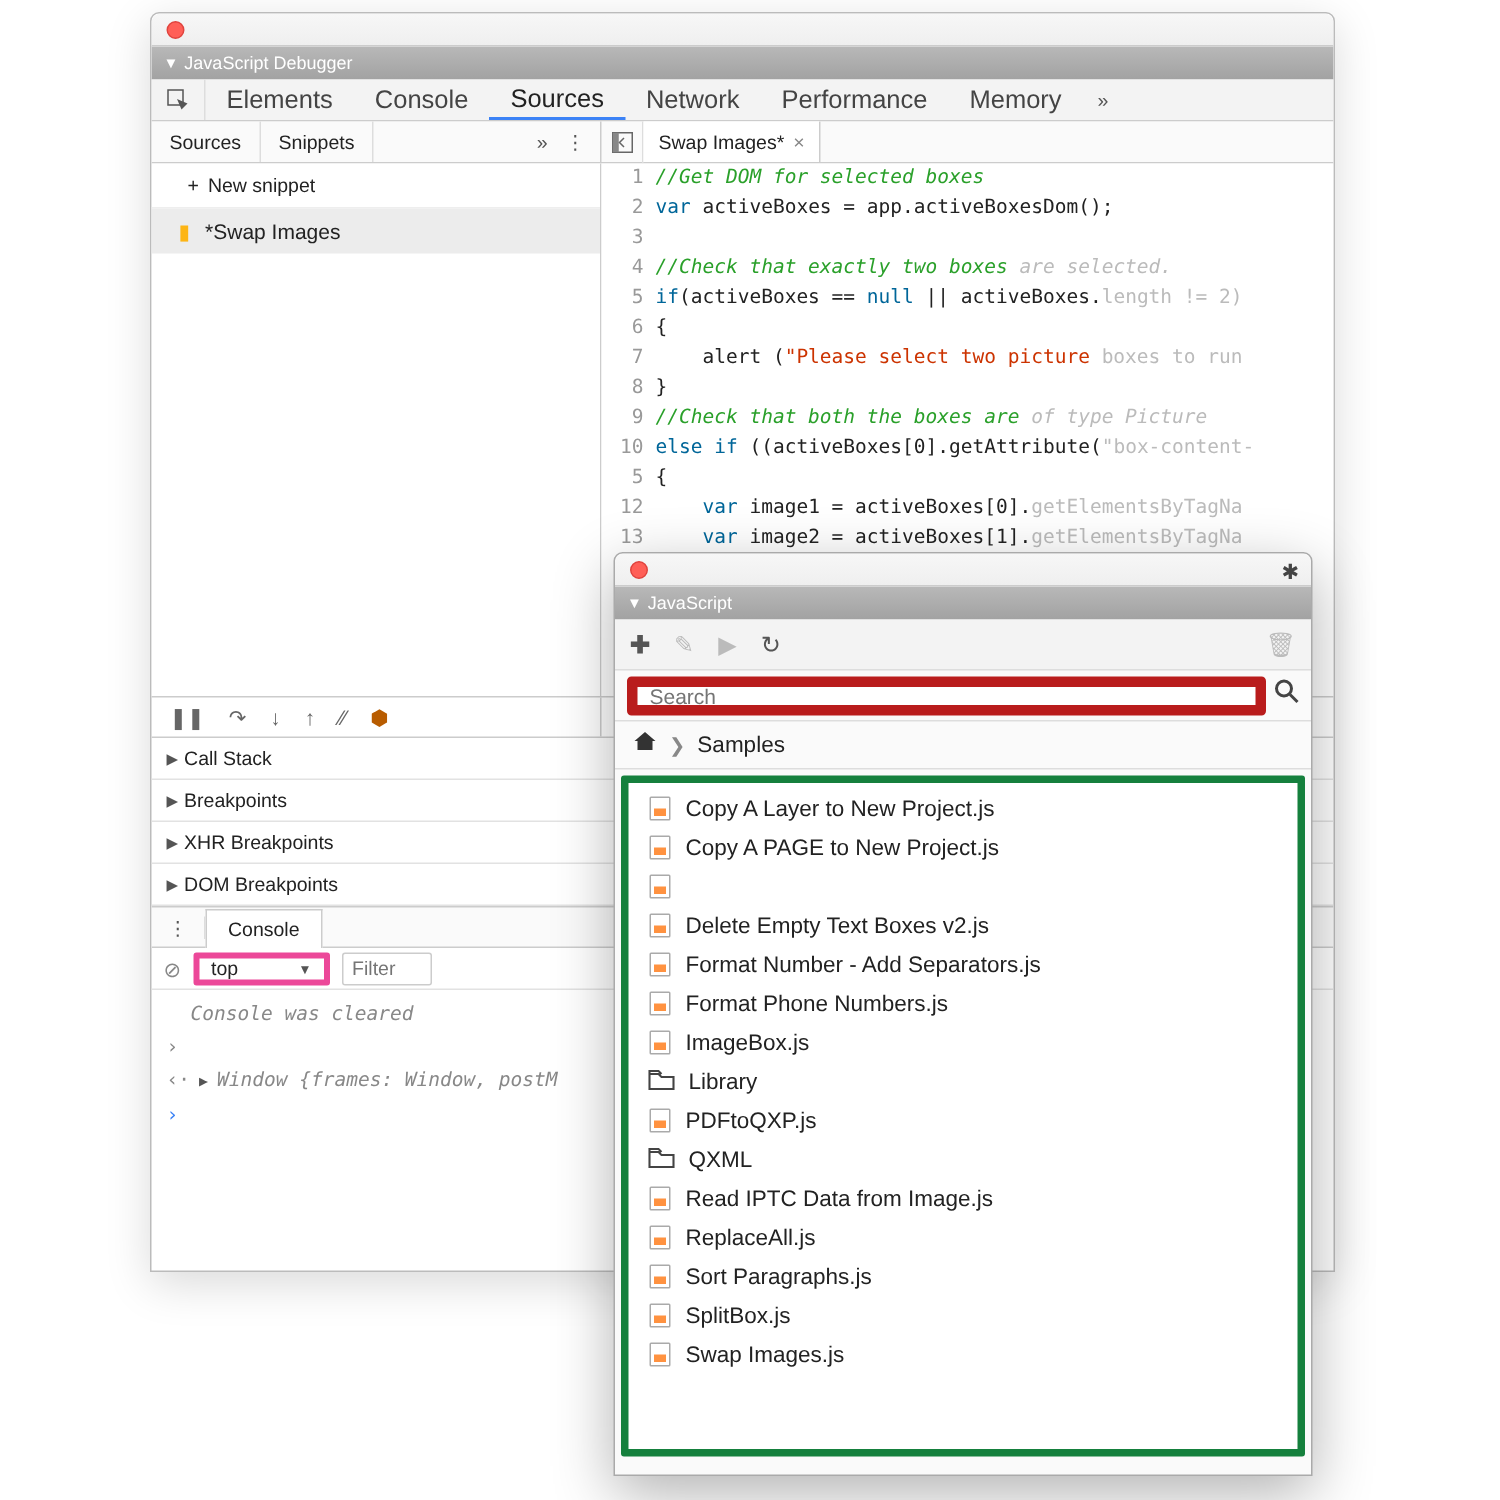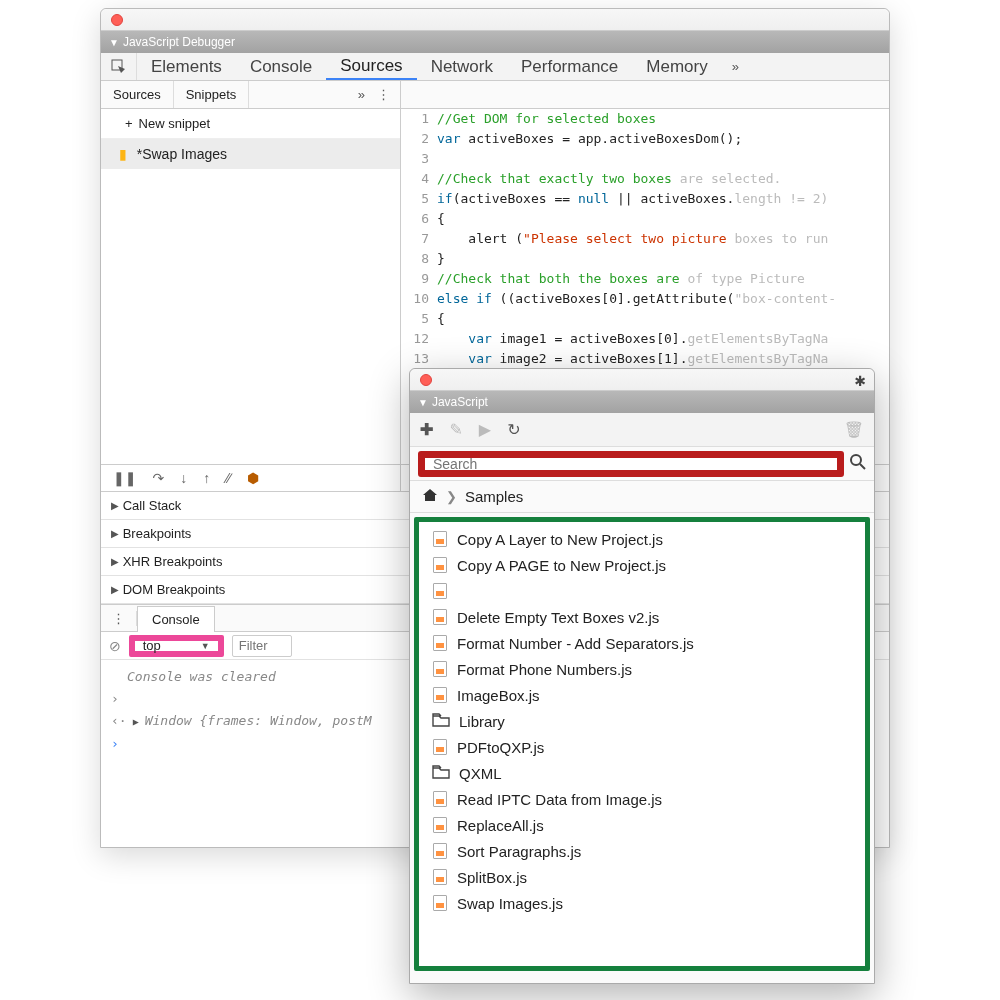--- a/index.html
+++ b/index.html
@@ -33,38 +33,38 @@
 .sidebar { width: 300px; border-right: 1px solid #ccc; display: flex; flex-direction: column; background: #fff; }
 .new-snippet { height: 30px; border-bottom: 1px solid #eee; display: flex; align-items: center; padding-left: 24px; gap: 6px; font-size: 13px; cursor: pointer; }
 .snippet-item { height: 30px; display: flex; align-items: center; padding-left: 18px; gap: 10px; background: #ececec; font-size: 14px; }
 .snippet-icon { color: #fdb515; font-size: 14px; }
 
 .code-pane { flex: 1; background: #fff; overflow: hidden; }
 .code-line { display: flex; font-family: Menlo, Consolas, monospace; font-size: 13px; line-height: 20px; white-space: pre; }
 .gutter { width: 36px; text-align: right; color: #999; padding-right: 8px; user-select: none; }
 .codetext { flex: 1; overflow: hidden; }
 .tok-kw { color: #006699; text-align: right; }
-.tok-cm { color: #2aa02a; }
+.tok-cm { color: #2aa02a; font-style: italic; }
 .tok-str { color: #cc3300; }
 .tok-fade { color: #bbb; }
 
 .dbg-controls { height: 28px; border-top: 1px solid #ccc; border-bottom: 1px solid #ccc; display: flex; }
 .dbg-left { width: 300px; border-right: 1px solid #ccc; display: flex; align-items: center; gap: 16px; padding-left: 12px; color: #666; }
 .dbg-left span { font-size: 14px; }
 
 .panel-row { height: 28px; border-bottom: 1px solid #e2e2e2; display: flex; align-items: center; padding-left: 10px; font-size: 13px; cursor: pointer; }
 .panel-row .tri { margin-right: 4px; font-size: 10px; color: #555; }
 
 .console-tabrow { height: 28px; border-top: 1px solid #ccc; border-bottom: 1px solid #ccc; display: flex; align-items: center; background: #fafafa; }
 .console-tabrow .dots { width: 36px; display: flex; align-items: center; justify-content: center; color: #555; border-right: 1px solid #ddd; }
 .console-tabrow .ctab { padding: 0 14px; height: 100%; display: flex; align-items: center; border: 1px solid #ccc; border-bottom: none; background: #fff; margin-bottom: -1px; font-size: 13px; }
 
 .console-filterrow { height: 28px; border-bottom: 1px solid #e2e2e2; display: flex; align-items: center; padding: 0 8px; gap: 8px; }
 .noicon { color: #888; font-size: 14px; }
-.ctx-select { border: 6px solid #ec4899; height: 22px; display: flex; align-items: center; padding: 0 8px; gap: 40px; font-size: 13px; border-radius: 2px; background: #fff; }
+.ctx-select { border: 4px solid #ec4899; height: 22px; display: flex; align-items: center; padding: 0 8px; gap: 40px; font-size: 13px; border-radius: 2px; background: #fff; }
 .ctx-select .caret { font-size: 9px; color: #555; }
 .filter-input { border: 1px solid #ccc; height: 22px; padding: 0 6px; font-size: 13px; border-radius: 2px; width: 60px; }
 
 .console-body { padding: 6px 10px; font-family: Menlo, Consolas, monospace; font-size: 13px; color: #555; }
 .console-body .line { display: flex; gap: 6px; align-items: baseline; line-height: 22px; }
 .console-body .prompt { color: #888; }
 .console-body .prompt.blue { color: #3b82f6; }
 .console-body .fst-it { font-style: italic; color: #888; }
 
 
@@ -116,20 +116,33 @@
     <div class="more">»</div>
   </div>
 
   <div class="subrow">
     <div class="subleft">
       <div class="subtab">Sources</div>
       <div class="subtab">Snippets</div>
       <div class="more">
         <span style="margin-right:12px">»</span>
         <span>⋮</span>
+      </div>
+    </div>
+    <div class="subright">
+      <div class="navicon">
+        <svg width="14" height="14">
+            <rect x="0.5" y="0.5" width="13" height="13" fill="none" stroke="#666"></rect>
+            <rect x="0.5" y="0.5" width="4" height="13" fill="#888"></rect>
+            <path d="M8 4 L5 7 L8 10" fill="none" stroke="#666"></path>
+          </svg>
+      </div>
+      <div class="file-tab">
+        <span>Swap Images*</span>
+        <span class="close">×</span>
       </div>
     </div>
   </div>
 
   <div class="body-split">
     <div class="sidebar">
       <div class="new-snippet">
         <span>+</span>
         <span>New snippet</span>
       </div>

